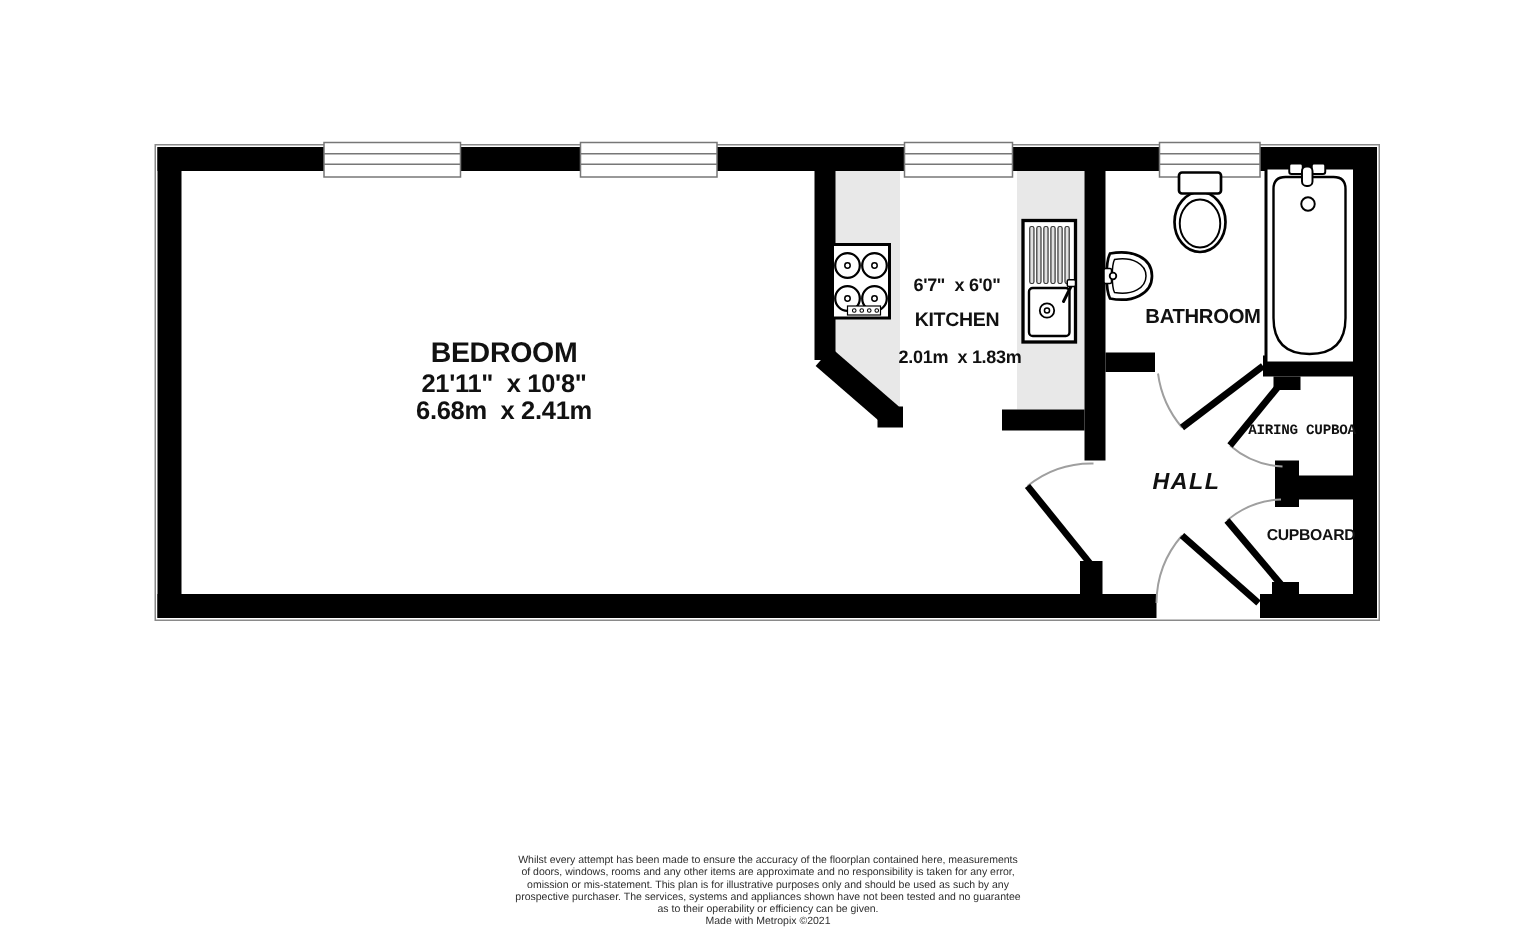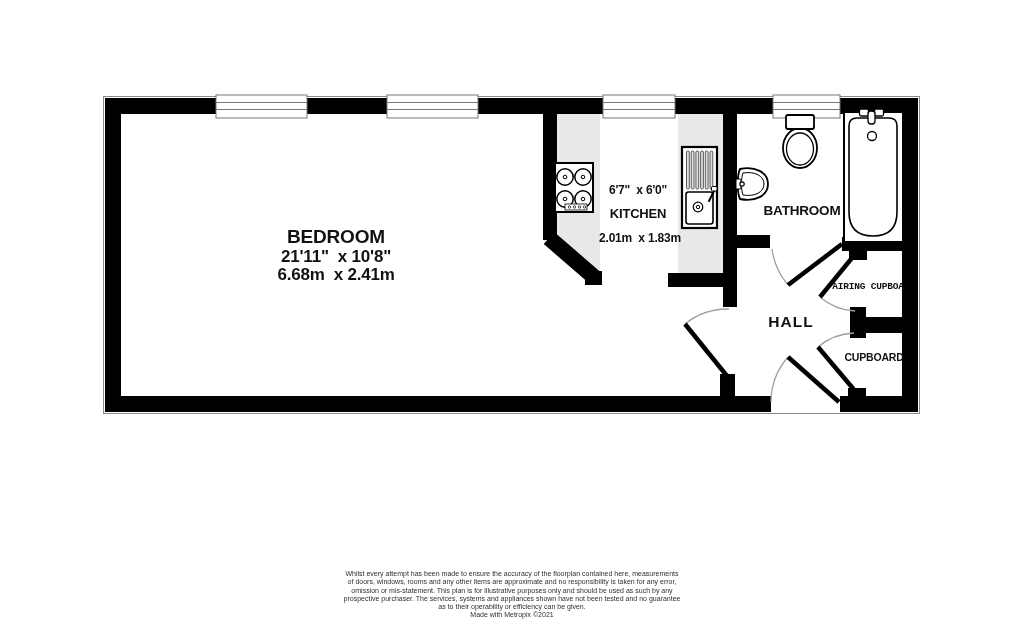--- a/index.html
+++ b/index.html
@@ -5,21 +5,21 @@
   html,body{margin:0;padding:0;background:#ffffff;width:1024px;height:625px;overflow:hidden;}
   .stage{position:relative;width:1024px;height:625px;background:#ffffff;font-family:"Liberation Sans",sans-serif;}
   svg{position:absolute;left:0;top:0;}
   .lbl{position:absolute;transform:translate(-50%,-50%);color:#111;font-weight:700;
        white-space:pre;letter-spacing:-0.2px;line-height:1;}
   .lbl-bedroom-name{font-size:19px;}
   .lbl-room-dim{font-size:17px;}
   .lbl-kitchen-name{font-size:13px;}
   .lbl-kitchen-dim{font-size:12px;}
   .lbl-bathroom{font-size:13.5px;}
-  .lbl-hall{font-size:15.5px;letter-spacing:1px;}
+  .lbl-hall{font-size:15.5px;letter-spacing:1px;font-style:italic;}
   .lbl-airing{font-size:9.5px;}
   .lbl-cupboard{font-size:10.5px;}
   .disclaimer{position:absolute;left:0;right:0;top:570px;text-align:center;color:#2e2e2e;
               font-size:7px;line-height:8.3px;font-weight:400;}
 </style>
 </head>
 <body>
 
 <div class="stage">
 

